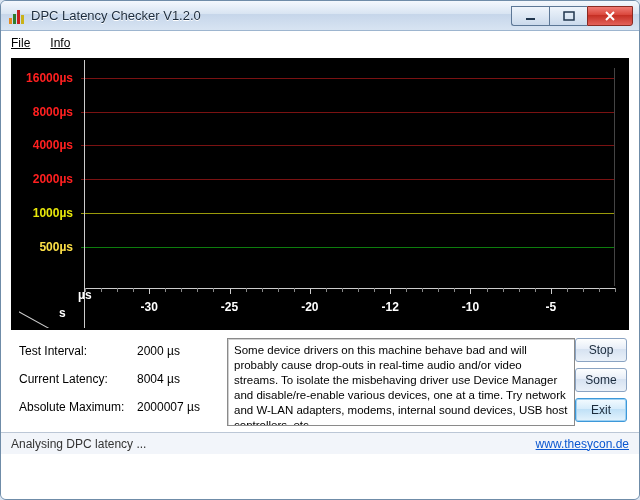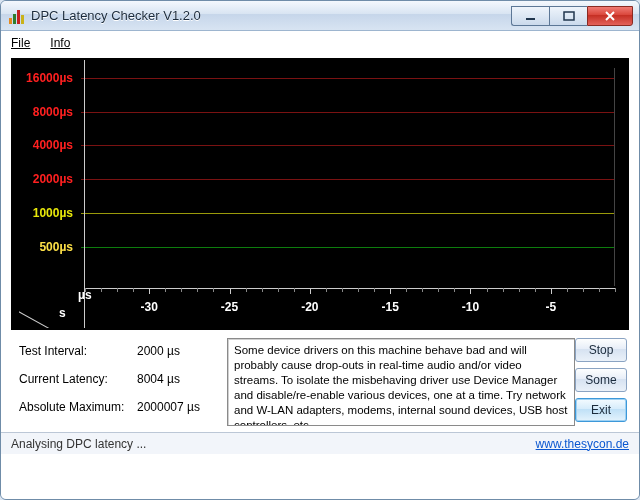--- a/index.html
+++ b/index.html
@@ -412,21 +412,21 @@
             <div class="minor-tick" style="left: 93.9394%;"></div>
             <div class="minor-tick" style="left: 96.9697%;"></div>
             <div class="minor-tick" style="left: 100%;"></div>
             <div class="xtick" style="left: 12.1212%;"></div>
             <div class="xtick-label" style="left: 12.1212%;">-30</div>
             <div class="xtick" style="left: 27.2727%;"></div>
             <div class="xtick-label" style="left: 27.2727%;">-25</div>
             <div class="xtick" style="left: 42.4242%;"></div>
             <div class="xtick-label" style="left: 42.4242%;">-20</div>
             <div class="xtick" style="left: 57.5758%;"></div>
-            <div class="xtick-label" style="left: 57.5758%;">-15</div>
+            <div class="xtick-label" style="left: 57.5758%;">-12</div>
             <div class="xtick" style="left: 72.7273%;"></div>
             <div class="xtick-label" style="left: 72.7273%;">-10</div>
             <div class="xtick" style="left: 87.8788%;"></div>
             <div class="xtick-label" style="left: 87.8788%;">-5</div>
           </div>
       </div>
     </div>
 
     <div class="lower">
       <div class="stats">

